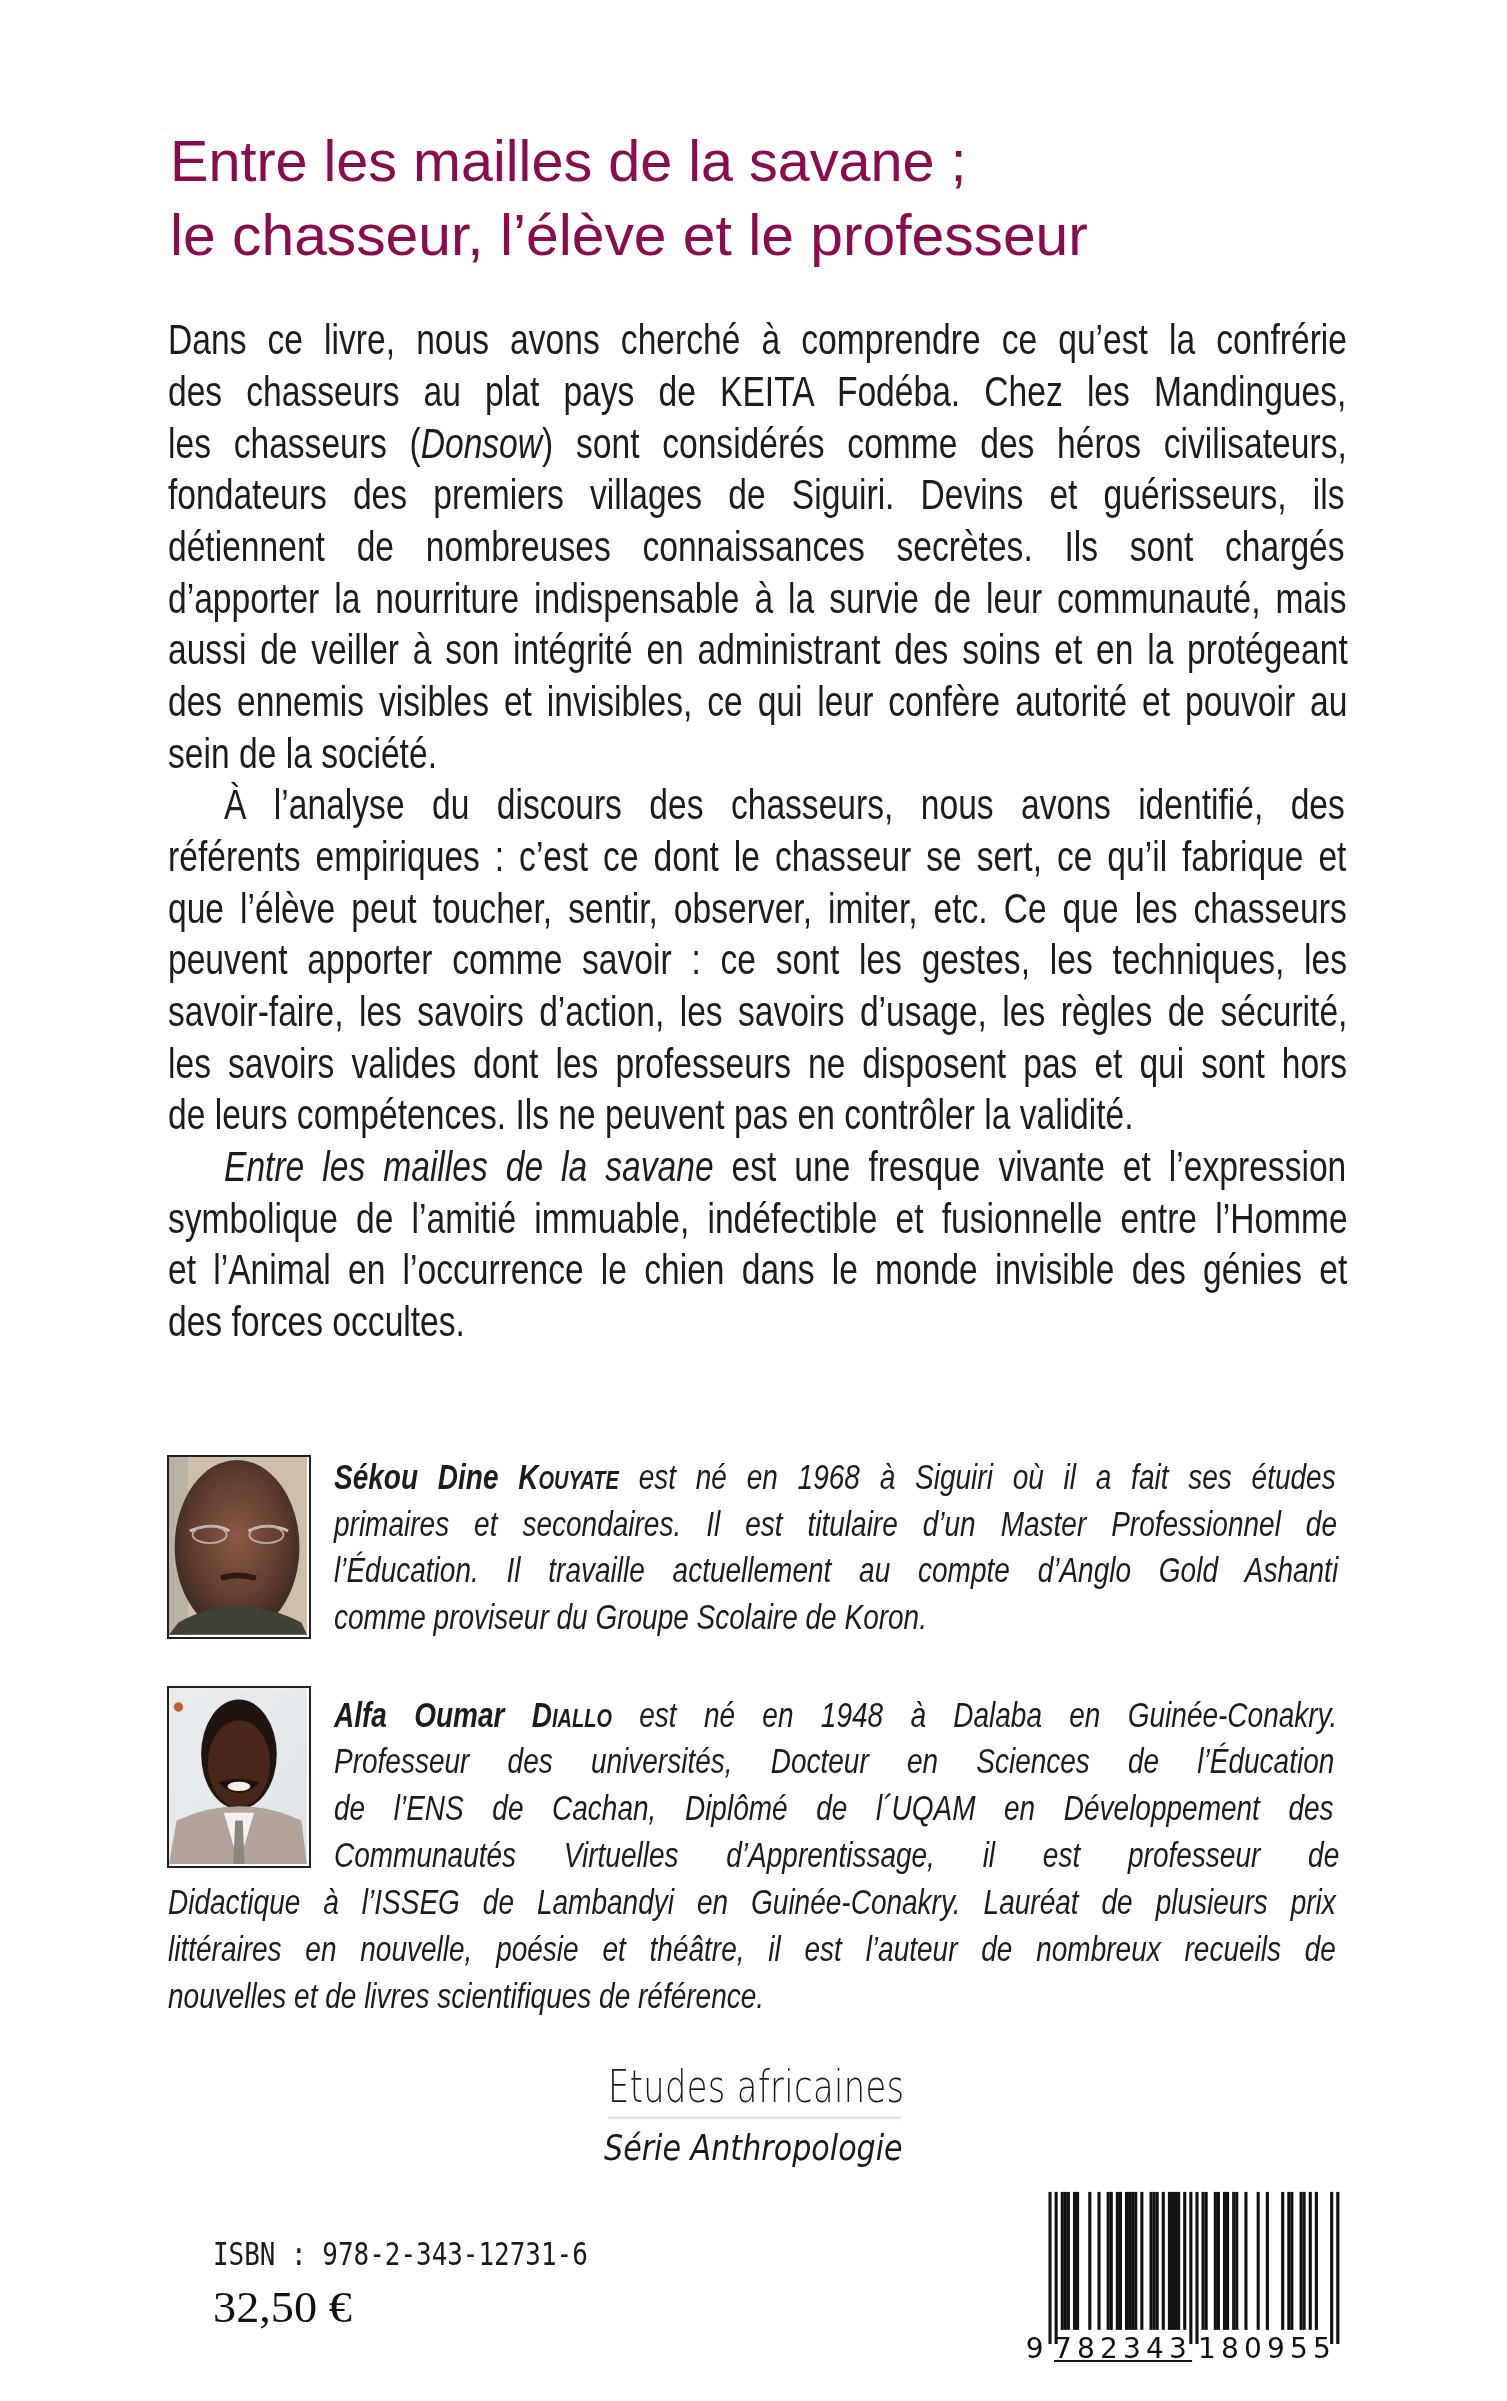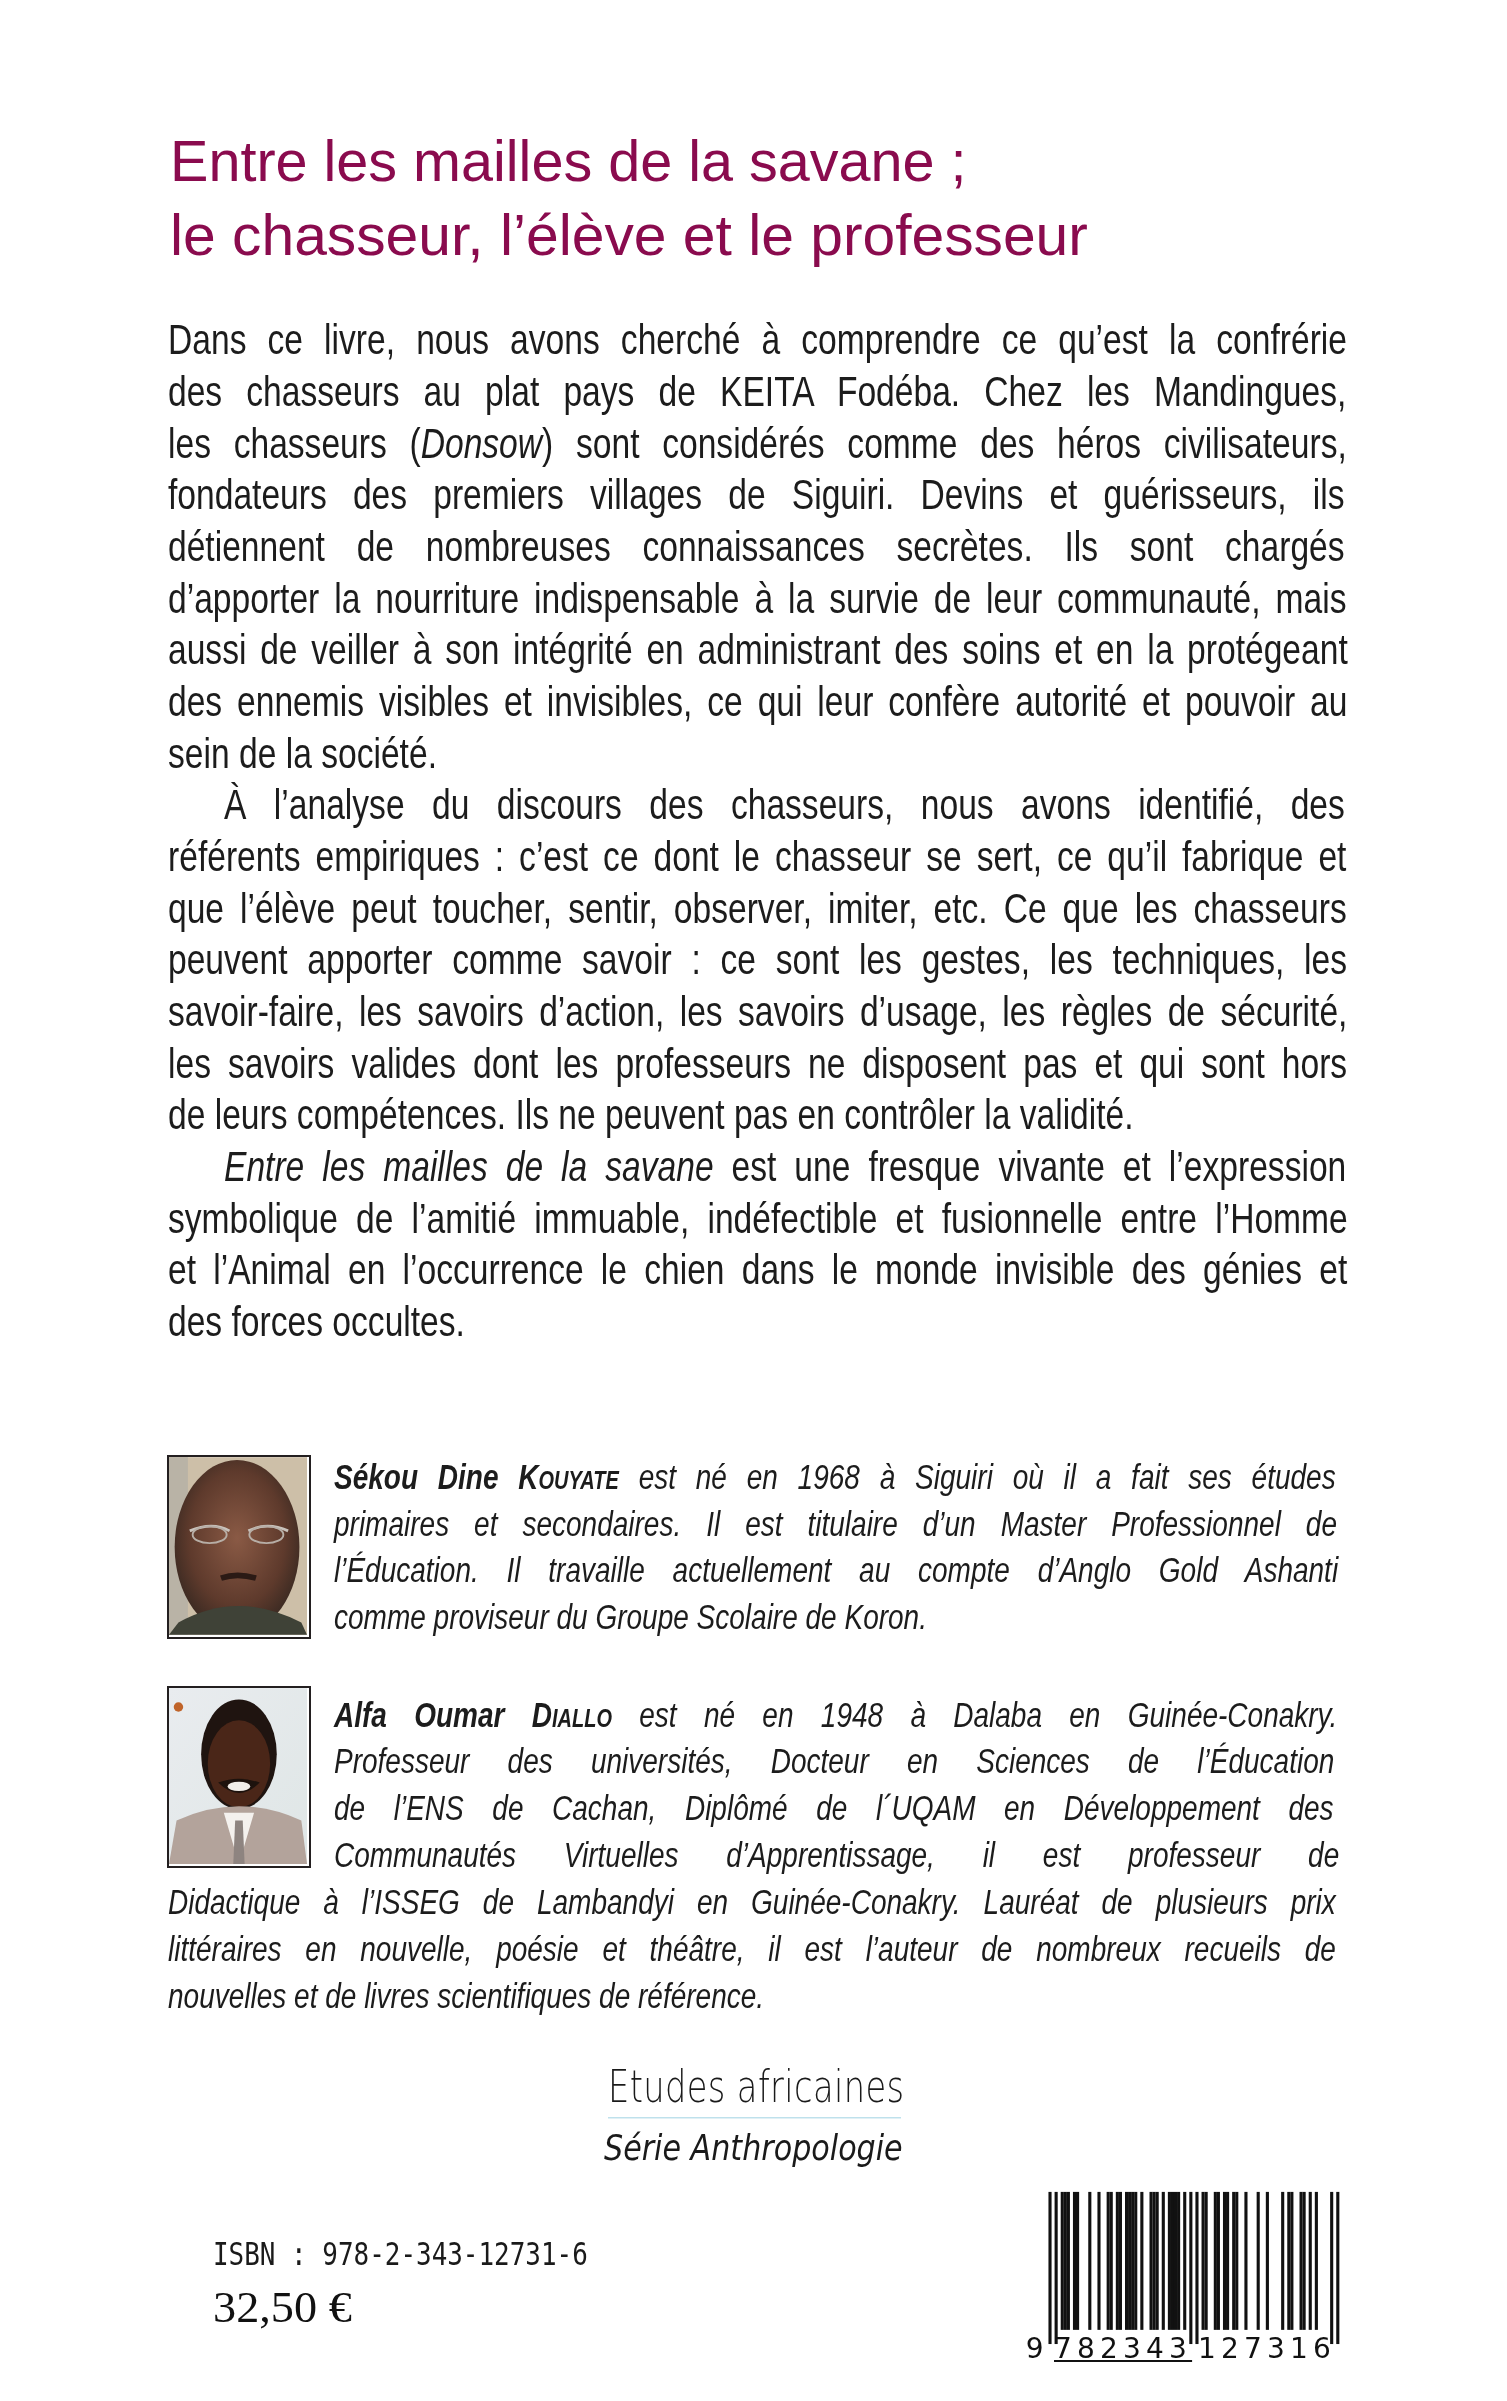--- a/index.html
+++ b/index.html
@@ -159,15 +159,15 @@
       <rect x="283.96" y="6" width="3.29" height="146" fill="#111"></rect>
       <rect x="293.68" y="6" width="3.29" height="146" fill="#111"></rect>
       <rect x="296.92" y="6" width="3.29" height="146" fill="#111"></rect>
       <rect x="303.40" y="6" width="3.29" height="146" fill="#111"></rect>
       <rect x="309.88" y="6" width="3.29" height="146" fill="#111"></rect>
       <rect x="326.08" y="6" width="3.29" height="161" fill="#111"></rect>
       <rect x="332.56" y="6" width="3.29" height="161" fill="#111"></rect>
     </svg>
   <div class="bc-digits" style="left:3.8px; top:149px;">9</div>
   <div class="bc-digits" style="left:32px; top:149px; letter-spacing:5.2px;text-decoration:underline;">782343</div>
-  <div class="bc-digits" style="left:176px; top:149px; letter-spacing:5.2px;">127316</div>
+  <div class="bc-digits" style="left:176px; top:149px; letter-spacing:5.2px;">180955</div>
 </div>
 
 
 </body></html>

